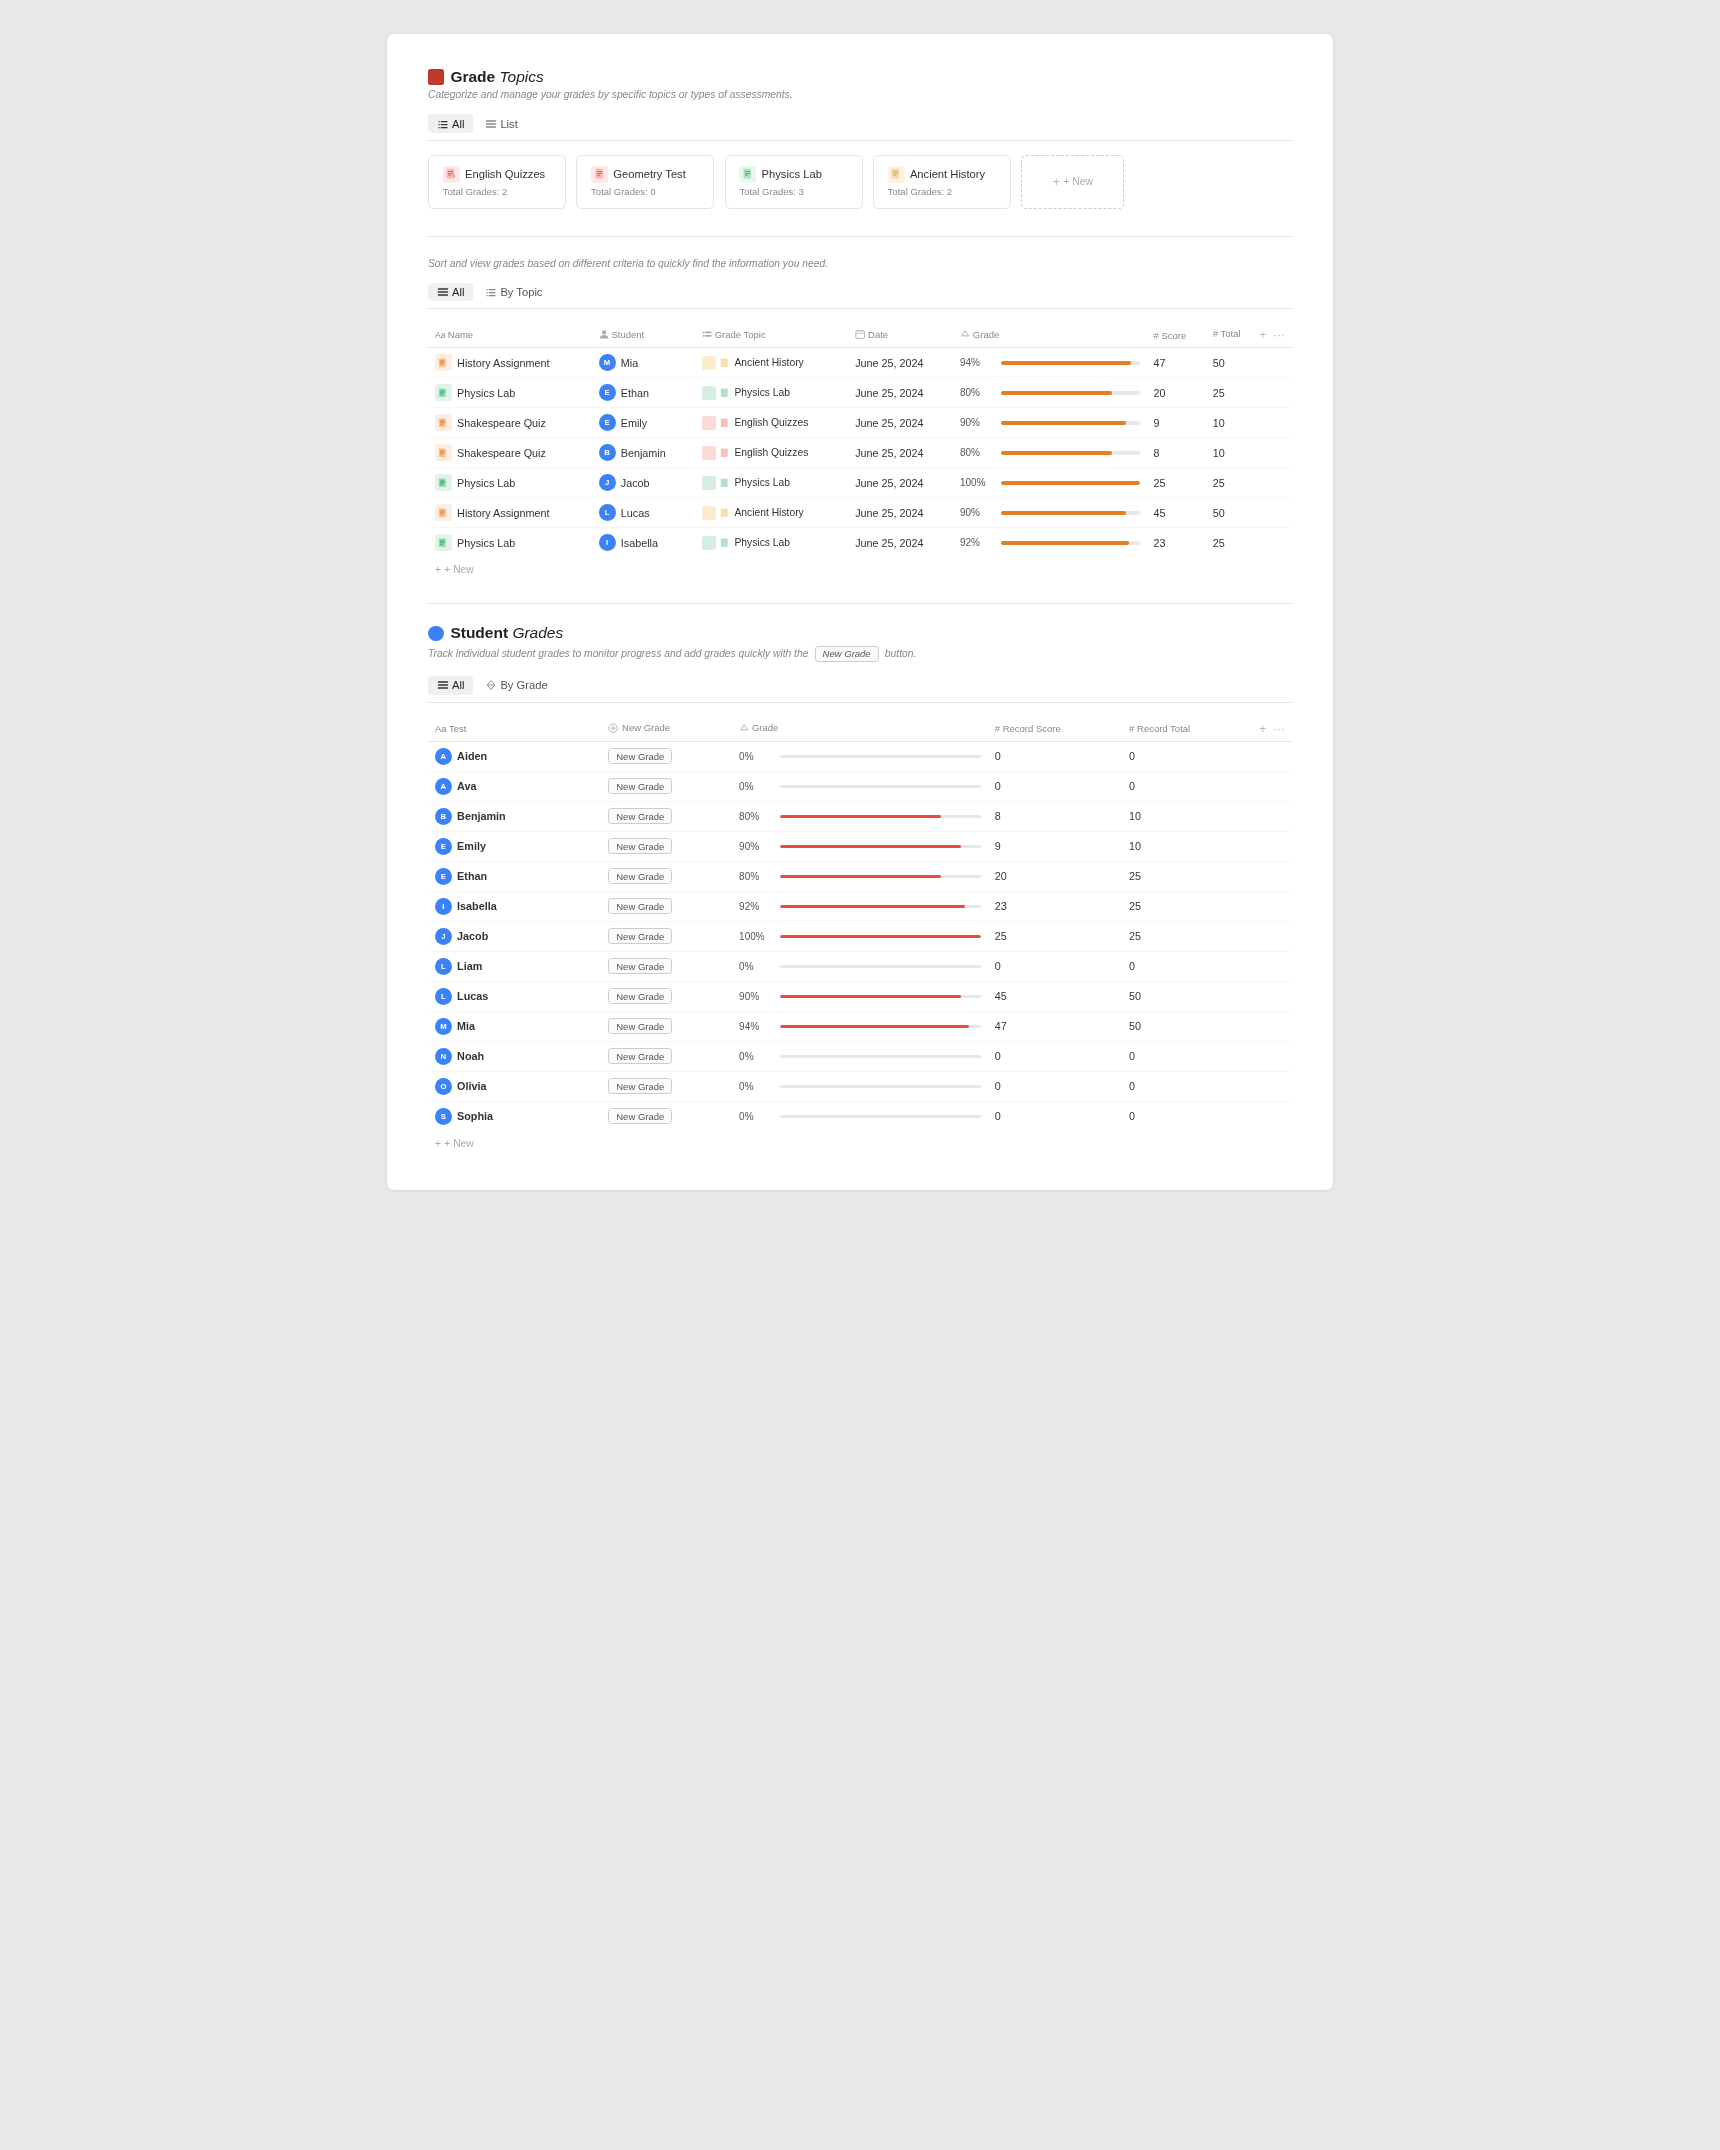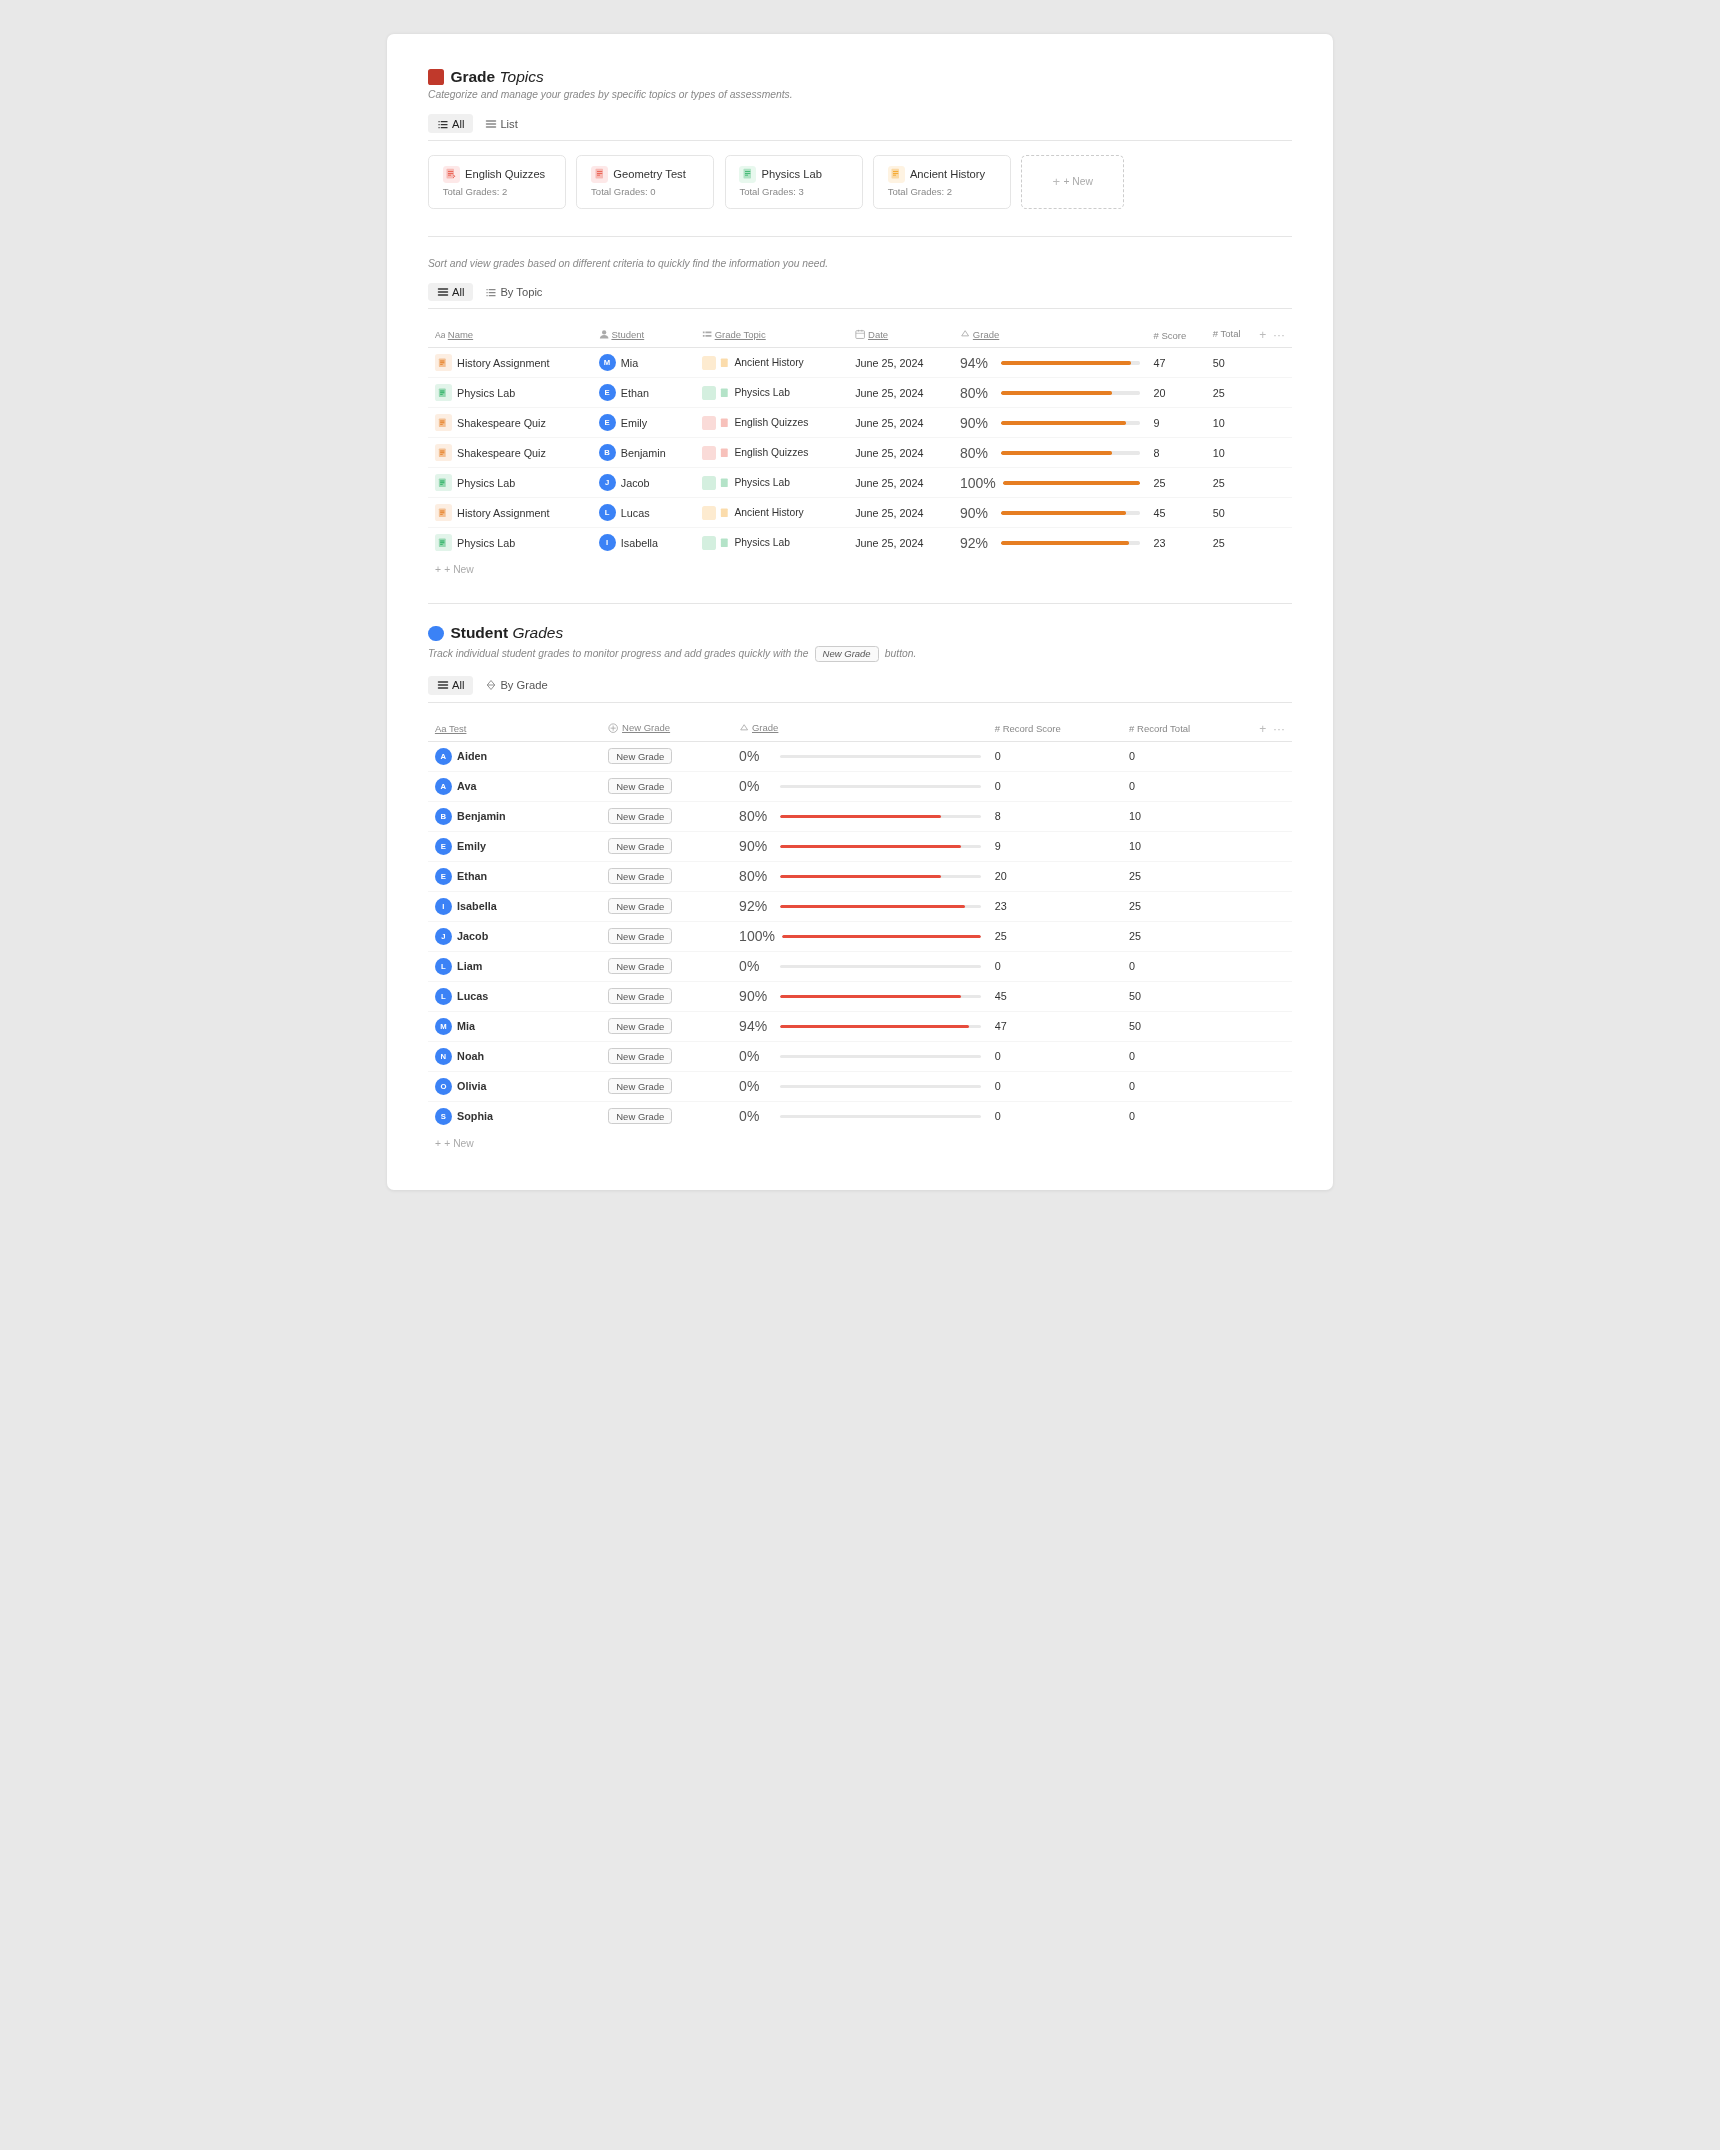--- a/index.html
+++ b/index.html
@@ -196,21 +196,21 @@
 
     
     .grade-bar-wrap {
       display: flex;
       align-items: center;
       gap: 6.9px;
       min-width: 138px;
     }
     .grade-pct {
       min-width: 34px;
-      font-size: 14px;
+      font-size: 10px;
       color: #555;
     }
     .bar-track {
       height: 3.4px;
       background: #e8e8e8;
       border-radius: 1.7px;
       flex: 1;
       min-width: 69px;
       position: relative;
       overflow: hidden;
@@ -244,21 +244,20 @@
       color: #555;
       cursor: pointer;
       background: #fafafa;
       white-space: nowrap;
     }
 
     .th-icon {
       display: inline-flex;
       align-items: center;
       gap: 2.6px;
-      text-decoration: underline;
     }
 
     .col-actions {
       display: flex;
       align-items: center;
       gap: 6.9px;
       color: #bbb;
       font-size: 12px;
     }
   </style>

